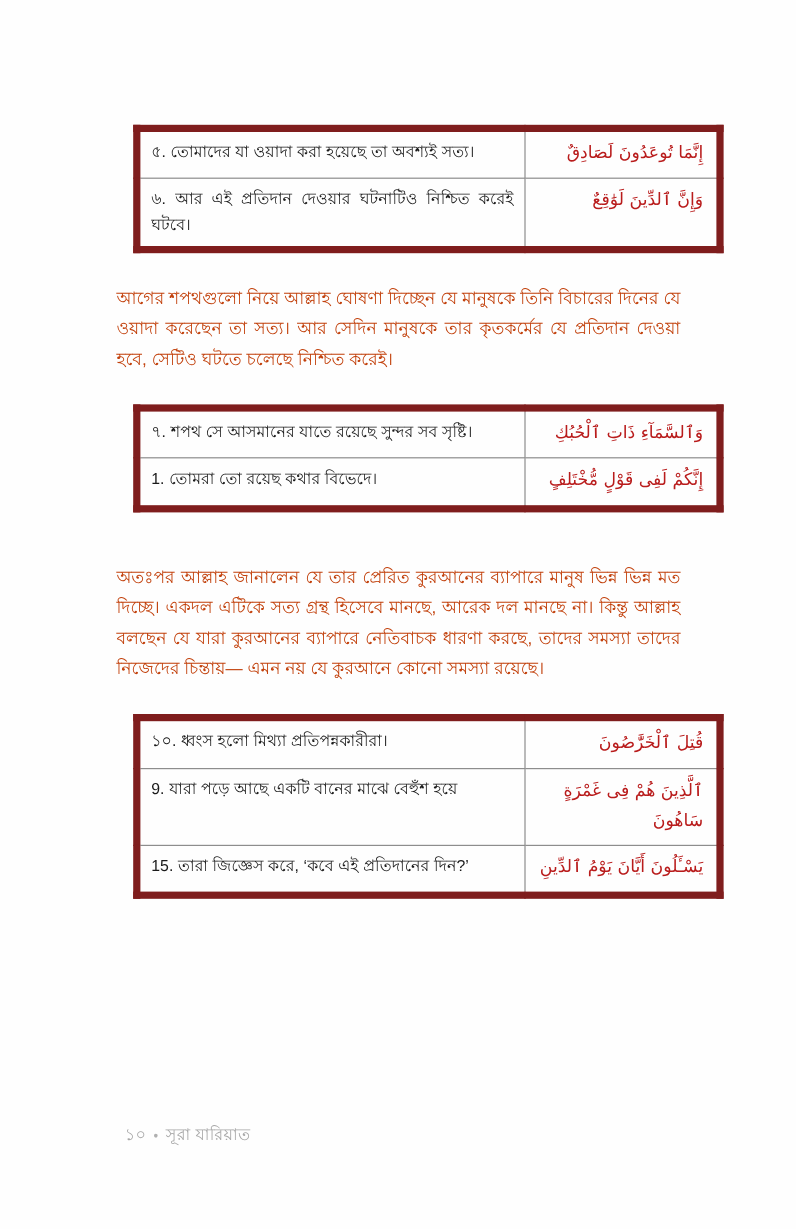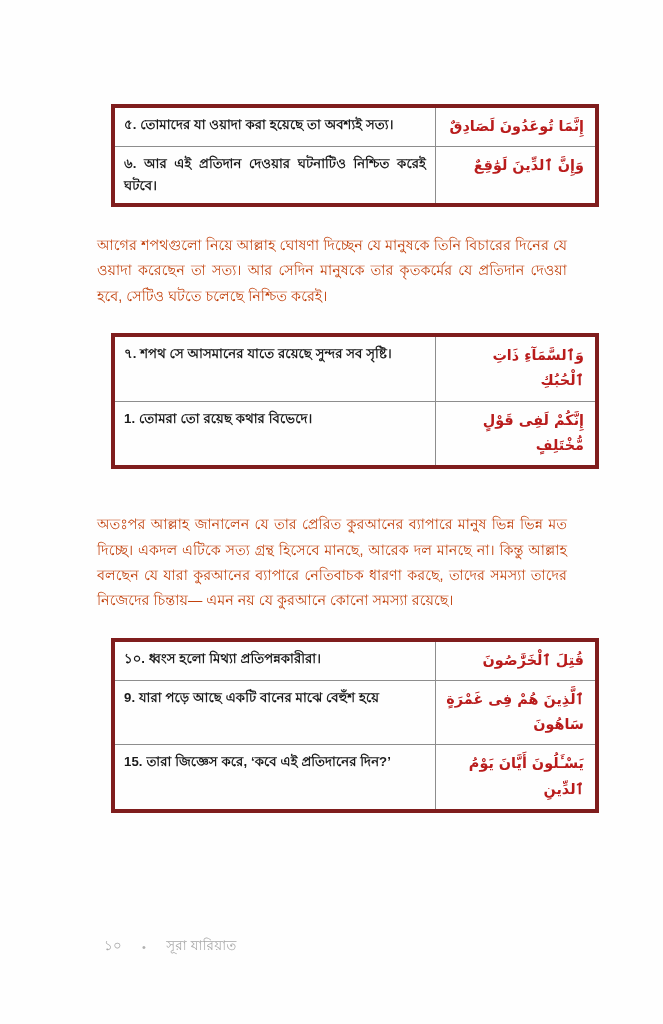--- a/index.html
+++ b/index.html
@@ -29,22 +29,21 @@
     top: 104px;
     width: 472px;
   }
 
   
   .verse-table {
     width: 441px;
     margin: 0 18px 0 15px;
     border-collapse: collapse;
     table-layout: fixed;
-    border: 4px solid #7f1d1d;
-    font-weight: bold;
+    border: 6px solid #7f1d1d;
   }
   .verse-table td {
     border: 1px solid #8d8d8d;
     padding: 6px 9px 7px 9px;
     vertical-align: top;
   }
   .verse-table .bn-cell {
     width: 302px;
     font-family: "Liberation Sans", "DejaVu Sans", sans-serif;
     font-size: 13.2px;
@@ -88,21 +87,21 @@
   .footer {
     position: absolute;
     left: 104px;
     top: 936px;
     font-family: "Liberation Sans", "DejaVu Sans", sans-serif;
     font-size: 13.4px;
     color: #a8a8a8;
     letter-spacing: .3px;
     display: flex;
     align-items: center;
-    gap: 20px;
+    gap: 6px;
     white-space: nowrap;
   }
   .footer .dot {
     font-size: 11px;
     line-height: 1;
     color: #b0b0b0;
   }
 </style>
 </head>
 <body>

